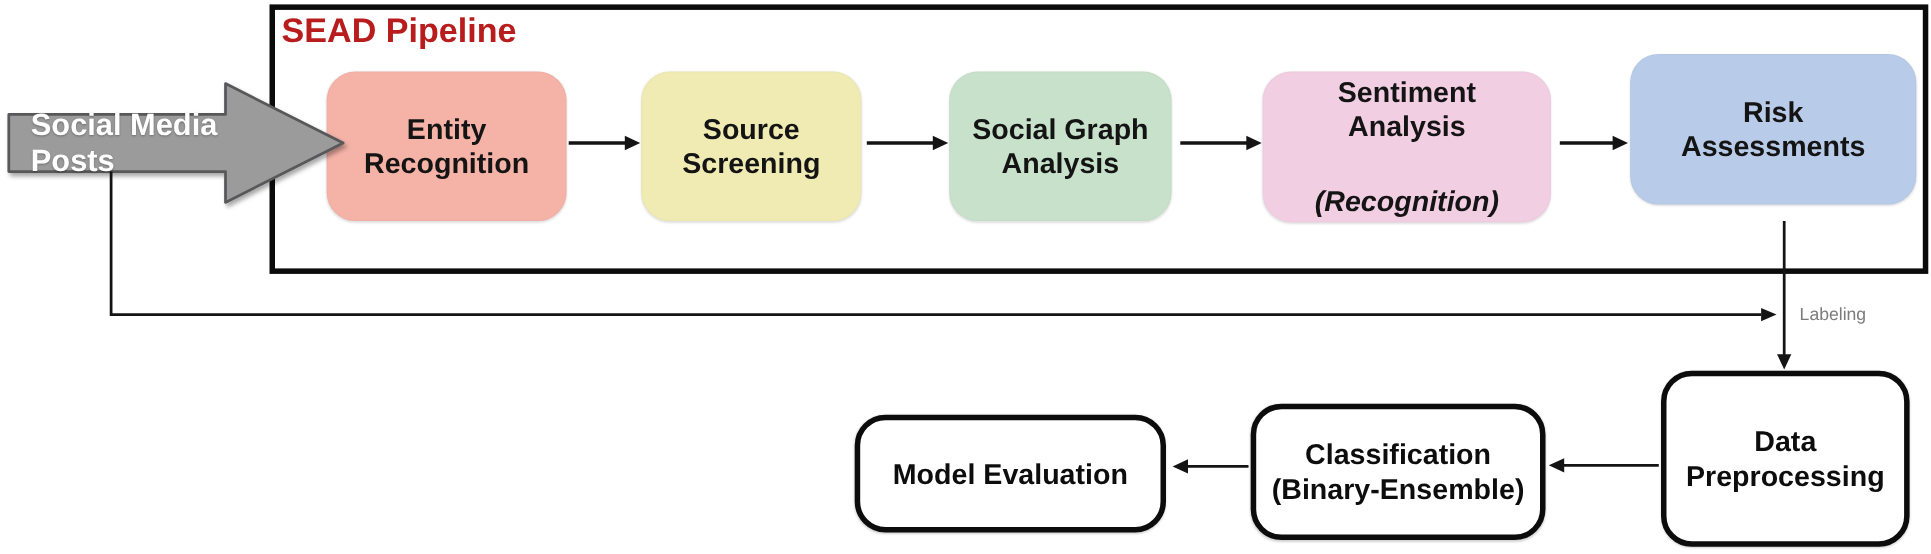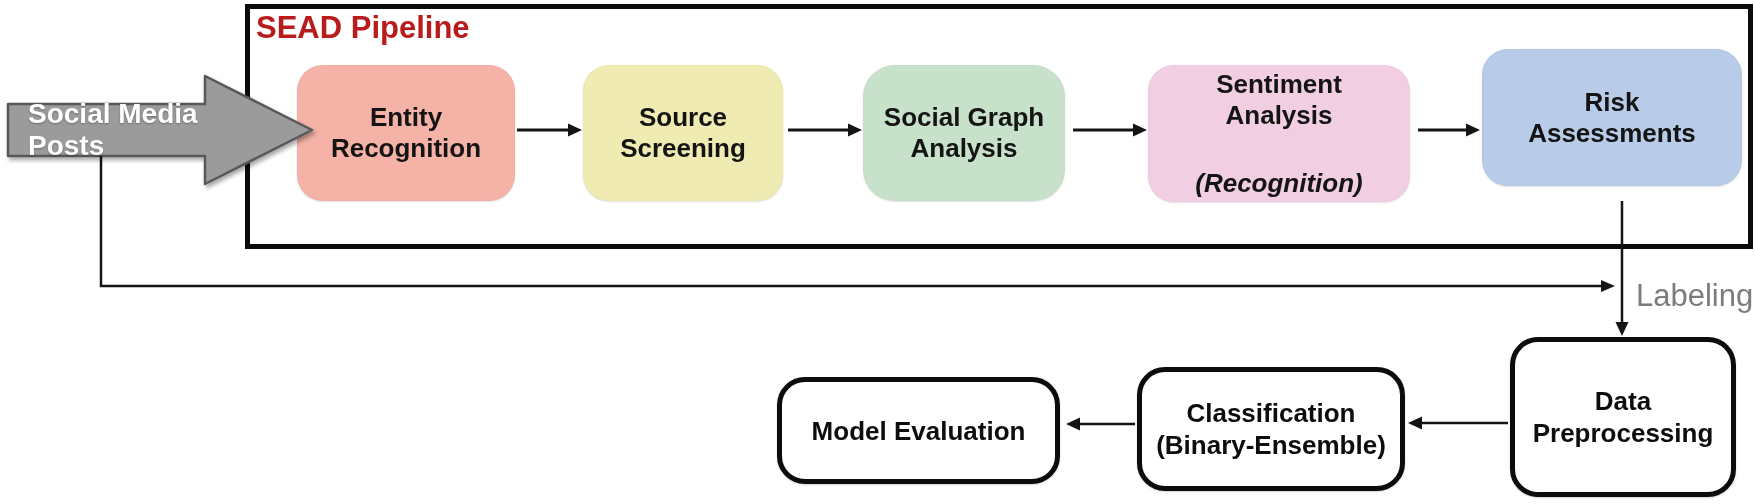--- a/index.html
+++ b/index.html
@@ -18,34 +18,34 @@
   .stage{
     position:absolute;z-index:2;border-radius:26px;display:flex;flex-direction:column;
     align-items:center;justify-content:center;text-align:center;
     font-size:26px;font-weight:700;line-height:31px;color:#141414;
     box-shadow:0 1px 2px rgba(0,0,0,0.12), inset 0 0 2px rgba(0,0,0,0.06);
   }
   .lbl{white-space:pre-line;display:block;}
   .note{display:block;font-style:italic;}
   .stage-0{left:297px;top:65px;width:218px;height:136px;}
   .stage-1{left:583px;top:65px;width:200px;height:136px;}
-  .stage-2{left:863px;top:65px;width:202px;height:136px;border-radius:32px;}
+  .stage-2{left:863px;top:65px;width:202px;height:136px;}
   .stage-3{left:1148px;top:65px;width:262px;height:137px;}
   .stage-4{left:1482px;top:49px;width:260px;height:137px;}
   .bottom-node{
     position:absolute;z-index:2;background:#ffffff;border:5px solid #0c0c0c;
     border-radius:28px;box-sizing:border-box;display:flex;align-items:center;justify-content:center;
     text-align:center;font-size:26px;font-weight:700;line-height:32px;color:#0d0d0d;
     box-shadow:0 1px 2px rgba(0,0,0,0.18);
   }
   .node-data{left:1510px;top:337px;width:226px;height:160px;}
   .node-class{left:1137px;top:367px;width:268px;height:124px;}
   .node-model{left:777px;top:377px;width:283px;height:107px;}
   .edge-label{
-    position:absolute;left:1636px;top:278px;font-size:31px;font-weight:400;z-index:2;
+    position:absolute;left:1636px;top:278px;font-size:16px;font-weight:400;z-index:2;
   }
   .input-label{
     position:absolute;left:8px;top:104px;width:240px;height:52px;z-index:6;
     display:flex;align-items:center;justify-content:center;
     font-size:28px;font-weight:700;text-shadow:0 1px 2px rgba(0,0,0,0.3);padding-left:20px;
   }
   svg.overlay{position:absolute;left:0;top:0;z-index:5;pointer-events:none;}
   .conn{stroke:#141414;}
   .head{fill:#141414;stroke:none;}
   .input-arrow-shape{stroke:#58585A;stroke-width:2.5;stroke-linejoin:round;filter:url(#ds);}

